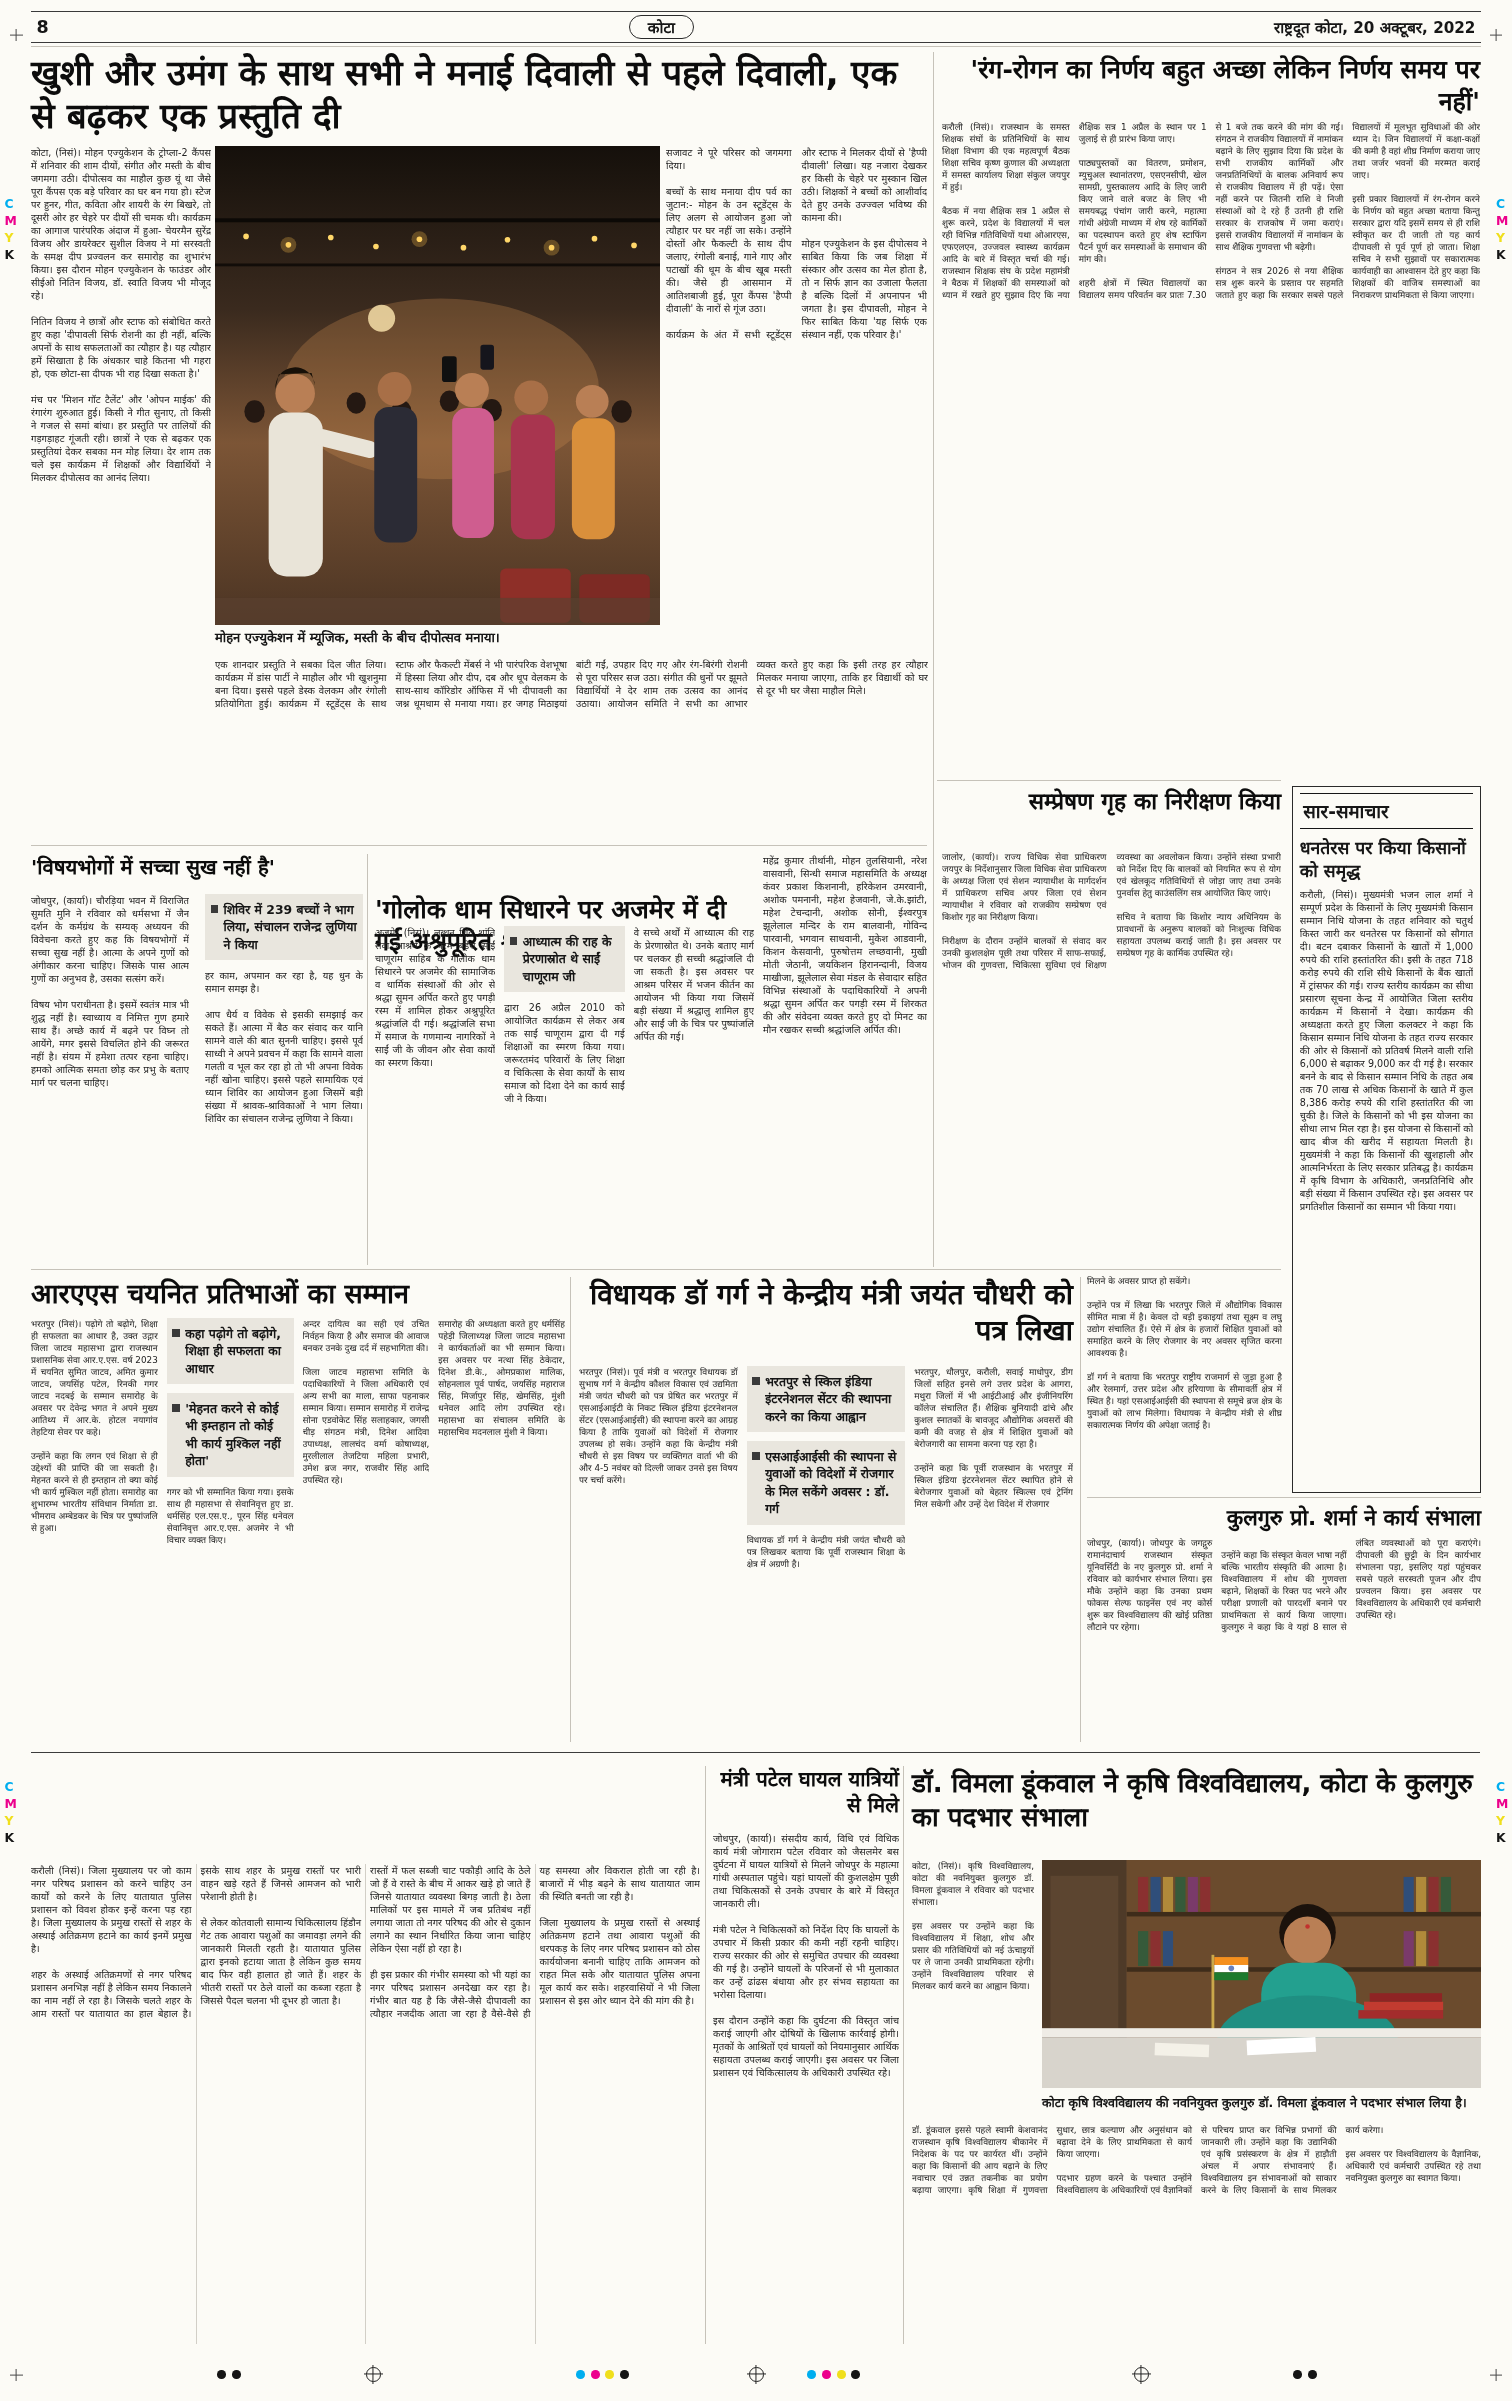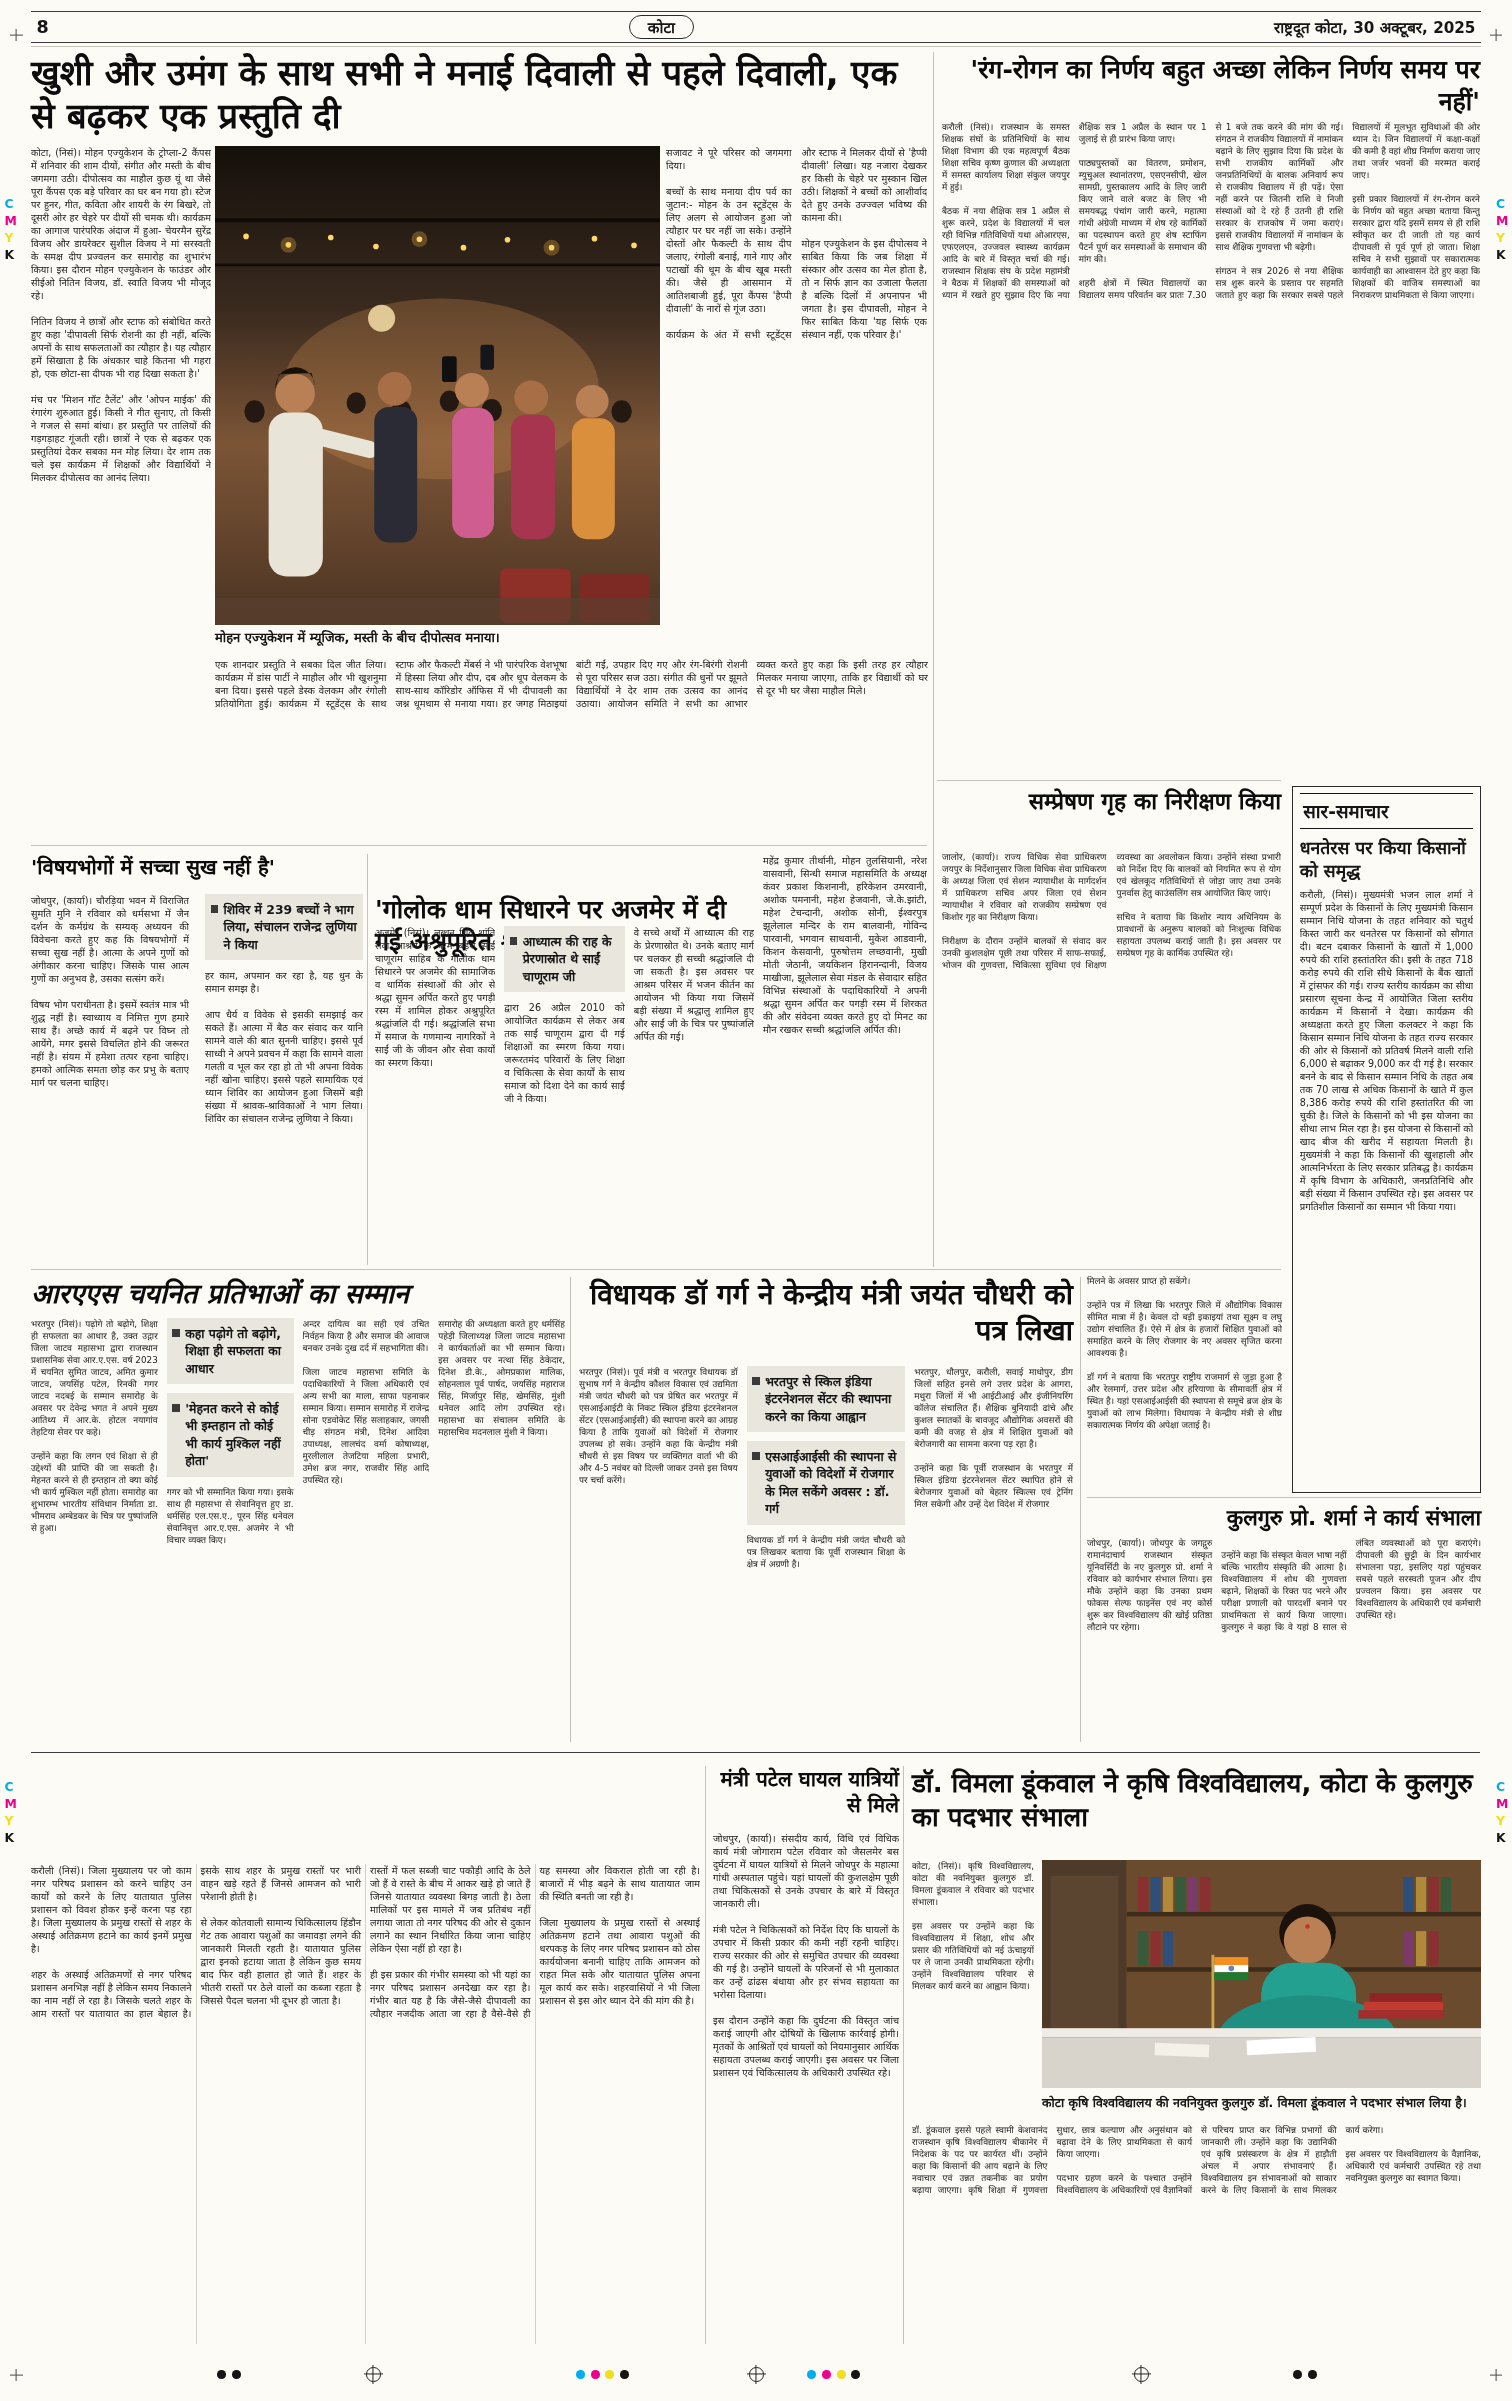--- a/index.html
+++ b/index.html
@@ -86,21 +86,21 @@
   <div class="cmyk" style="left:1496px;top:1781px">
     <span class="c-c">C</span>
     <span class="c-m">M</span>
     <span class="c-y">Y</span>
     <span class="c-k">K</span>
   </div>
 
   <div class="abs" style="left:31px;top:11.3px;width:1450px;height:32px;border-top:1.1px solid #3a3a3a;border-bottom:0.6px solid #3a3a3a;display:flex;align-items:center;justify-content:space-between;padding:0 5.6px;">
     <div class="pageno">8</div>
     <div class="badge">कोटा</div>
-    <div class="edition">राष्ट्रदूत कोटा, 30 अक्टूबर, 2025</div>
+    <div class="edition">राष्ट्रदूत कोटा, 20 अक्टूबर, 2022</div>
   </div>
   <div class="h" style="left:31px;top:46px;width:1450px"></div>
 
   <div class="abs headline hl62" style="left:31px;top:52px;width:895px;">खुशी और उमंग के साथ सभी ने मनाई दिवाली से पहले दिवाली, एक से बढ़कर एक प्रस्तुति दी</div>
 
   <div class="abs body" style="left:31px;top:146px;width:180px;height:696px;">कोटा, (निसं)। मोहन एज्युकेशन के ट्रोप्ला-2 कैंपस में शनिवार की शाम दीयों, संगीत और मस्ती के बीच जगमगा उठी। दीपोत्सव का माहौल कुछ यूं था जैसे पूरा कैंपस एक बड़े परिवार का घर बन गया हो। स्टेज पर हुनर, गीत, कविता और शायरी के रंग बिखरे, तो दूसरी ओर हर चेहरे पर दीयों सी चमक थी। कार्यक्रम का आगाज पारंपरिक अंदाज में हुआ- चेयरमैन सुरेंद्र विजय और डायरेक्टर सुशील विजय ने मां सरस्वती के समक्ष दीप प्रज्वलन कर समारोह का शुभारंभ किया। इस दौरान मोहन एज्युकेशन के फाउंडर और सीईओ नितिन विजय, डॉ. स्वाति विजय भी मौजूद रहे।
 
 नितिन विजय ने छात्रों और स्टाफ को संबोधित करते हुए कहा 'दीपावली सिर्फ रोशनी का ही नहीं, बल्कि अपनों के साथ सफलताओं का त्यौहार है। यह त्यौहार हमें सिखाता है कि अंधकार चाहे कितना भी गहरा हो, एक छोटा-सा दीपक भी राह दिखा सकता है।'
 
 मंच पर 'मिशन गॉट टैलेंट' और 'ओपन माईक' की रंगारंग शुरुआत हुई। किसी ने गीत सुनाए, तो किसी ने गजल से समां बांधा। हर प्रस्तुति पर तालियों की गड़गड़ाहट गूंजती रही। छात्रों ने एक से बढ़कर एक प्रस्तुतियां देकर सबका मन मोह लिया। देर शाम तक चले इस कार्यक्रम में शिक्षकों और विद्यार्थियों ने मिलकर दीपोत्सव का आनंद लिया।</div>
@@ -232,21 +232,21 @@
         <span class="sq"></span>
         <span class="graybox-text">आध्यात्म की राह के प्रेरणास्रोत थे साईं चाणूराम जी</span>
       </div>
       <div class="body" style="height:215px">द्वारा 26 अप्रैल 2010 को आयोजित कार्यक्रम से लेकर अब तक साईं चाणूराम द्वारा दी गई शिक्षाओं का स्मरण किया गया। जरूरतमंद परिवारों के लिए शिक्षा व चिकित्सा के सेवा कार्यों के साथ समाज को दिशा देने का कार्य साईं जी ने किया।</div>
     </div>
     <div class="cell body">वे सच्चे अर्थों में आध्यात्म की राह के प्रेरणास्रोत थे। उनके बताए मार्ग पर चलकर ही सच्ची श्रद्धांजलि दी जा सकती है। इस अवसर पर आश्रम परिसर में भजन कीर्तन का आयोजन भी किया गया जिसमें बड़ी संख्या में श्रद्धालु शामिल हुए और साईं जी के चित्र पर पुष्पांजलि अर्पित की गई।</div>
   </div>
 
   <div class="h" style="left:31px;top:1269px;width:1250px"></div>
 
-  <div class="abs headline hl48" style="left:31px;top:1277px;width:534px;font-style:italic;">आरएएस चयनित प्रतिभाओं का सम्मान</div>
+  <div class="abs headline hl48" style="left:31px;top:1277px;width:534px;">आरएएस चयनित प्रतिभाओं का सम्मान</div>
   <div class="abs grid4" style="left:31px;top:1318px;width:534px;height:425px;">
     <div class="cell body small">भरतपुर (निसं)। पढ़ोगे तो बढ़ोगे, शिक्षा ही सफलता का आधार है, उक्त उद्गार जिला जाटव महासभा द्वारा राजस्थान प्रशासनिक सेवा आर.ए.एस. वर्ष 2023 में चयनित सुमित जाटव, अमित कुमार जाटव, जयसिंह पटेल, रिनकी गगर जाटव नदबई के सम्मान समारोह के अवसर पर देवेन्द्र भगत ने अपने मुख्य आतिथ्य में आर.के. होटल नयागांव तेहटिया सेवर पर कहे।
 
 उन्होंने कहा कि लगन एवं शिक्षा से ही उद्देश्यों की प्राप्ति की जा सकती है। मेहनत करने से ही इम्तहान तो क्या कोई भी कार्य मुश्किल नहीं होता। समारोह का शुभारम्भ भारतीय संविधान निर्माता डा. भीमराव अम्बेडकर के चित्र पर पुष्पांजलि से हुआ।</div>
     <div class="cell">
       <div class="graybox">
         <span class="sq"></span>
         <span class="graybox-text">कहा पढ़ोगे तो बढ़ोगे, शिक्षा ही सफलता का आधार</span>
       </div>
       <div class="graybox">

